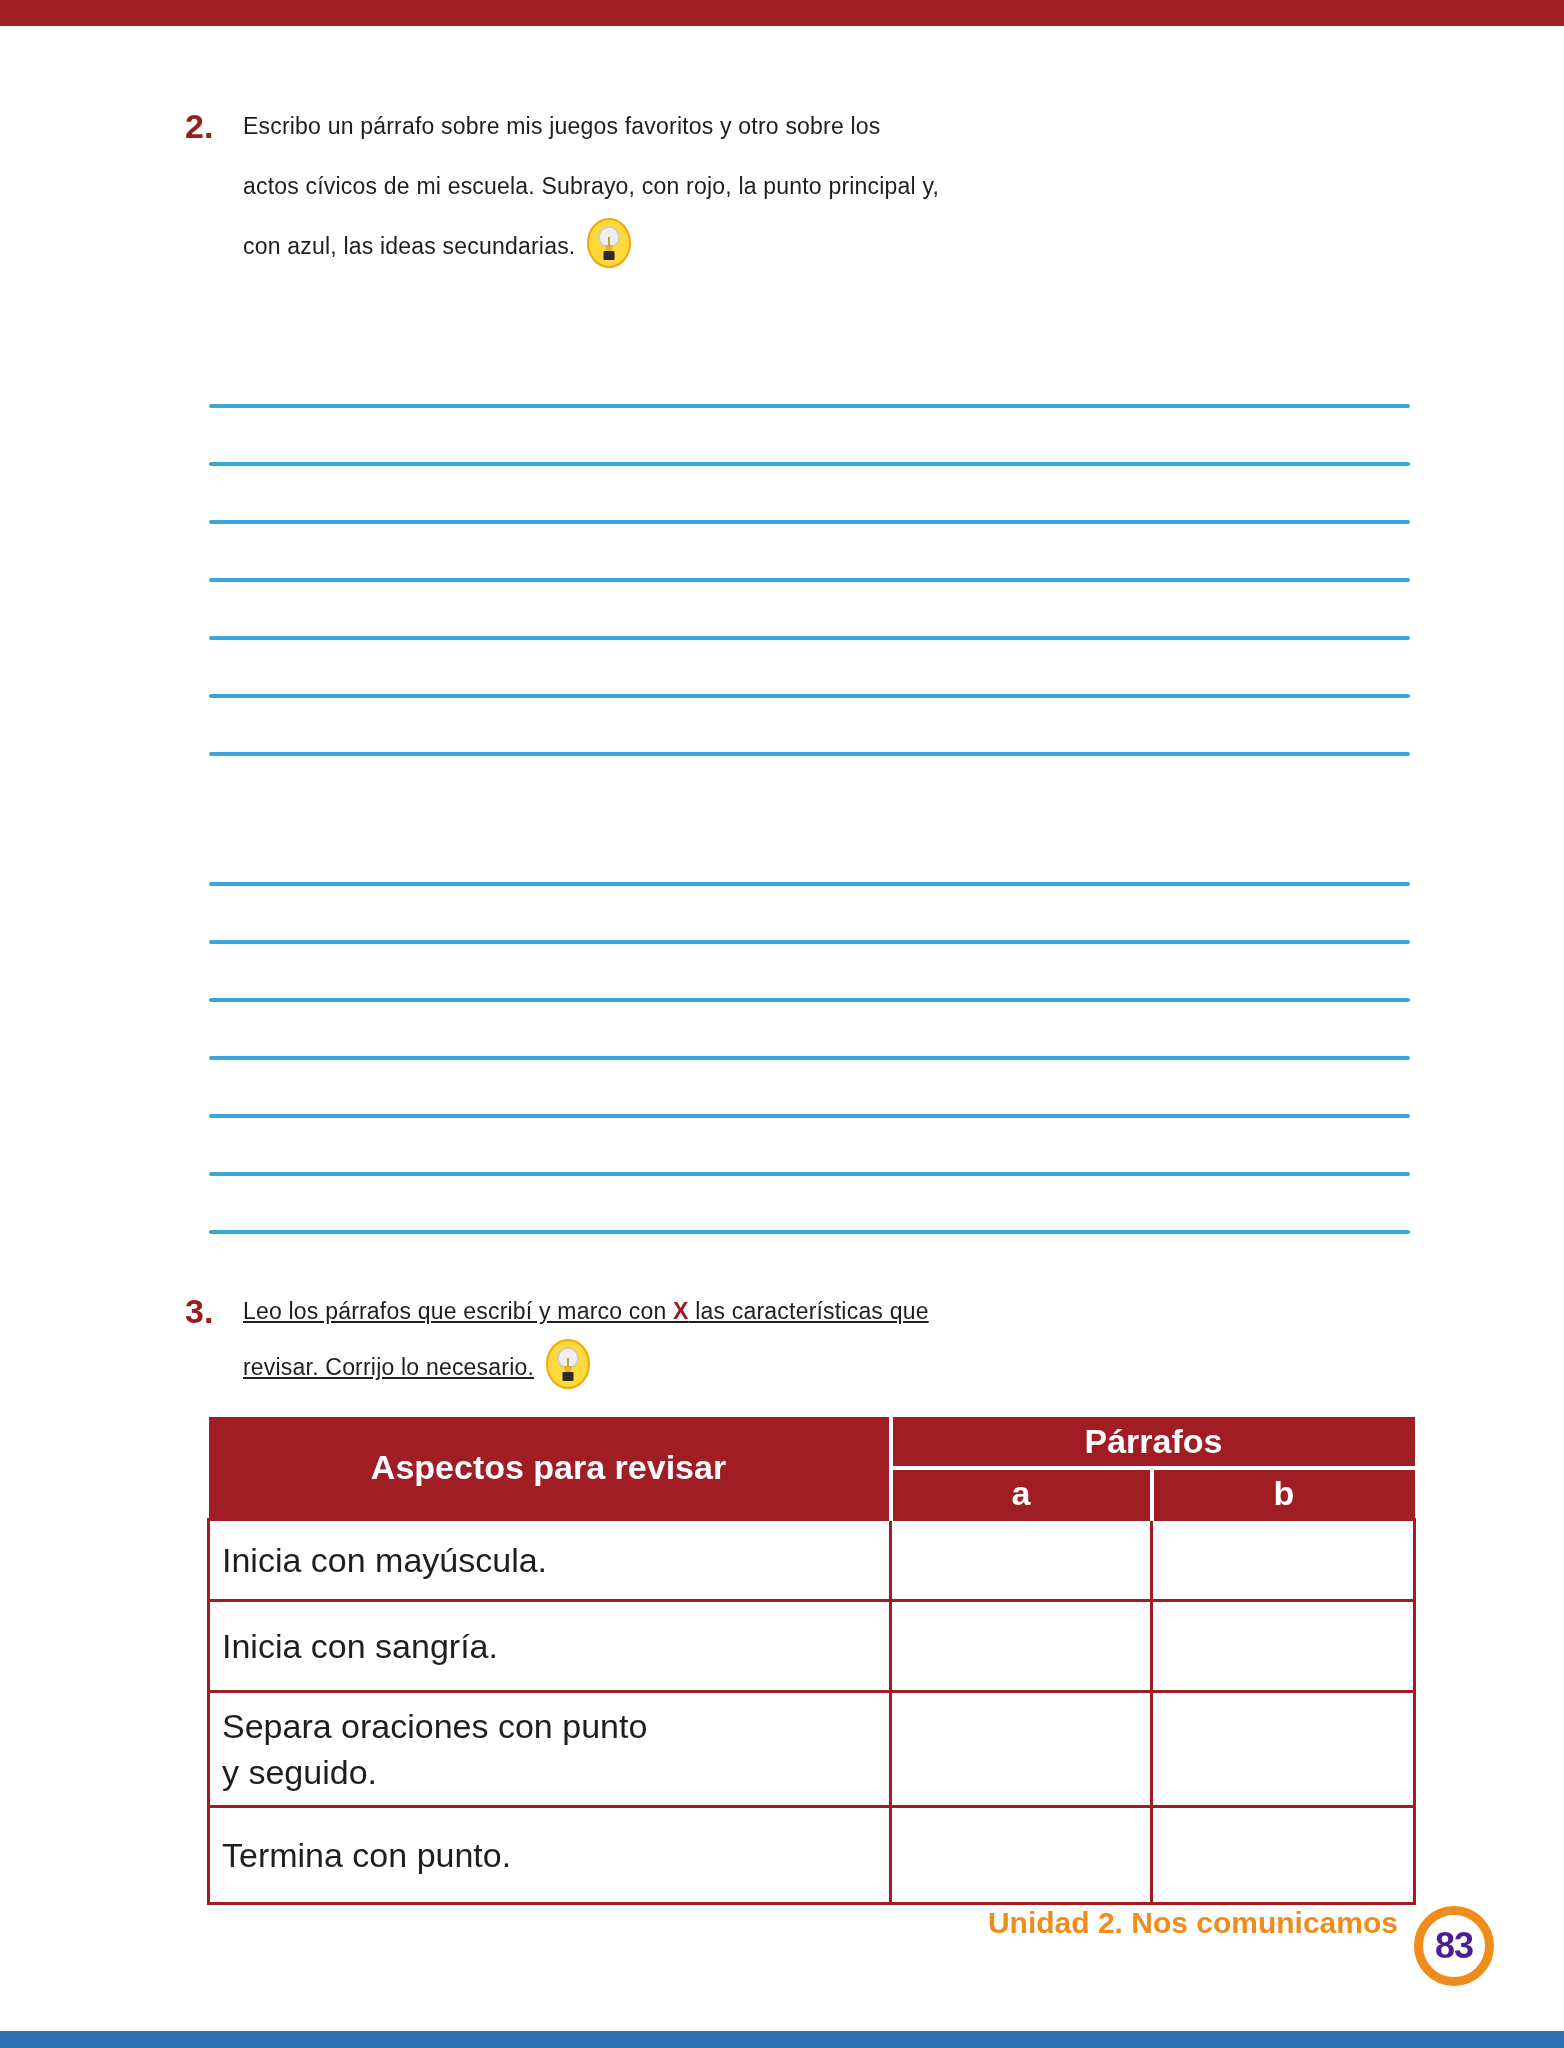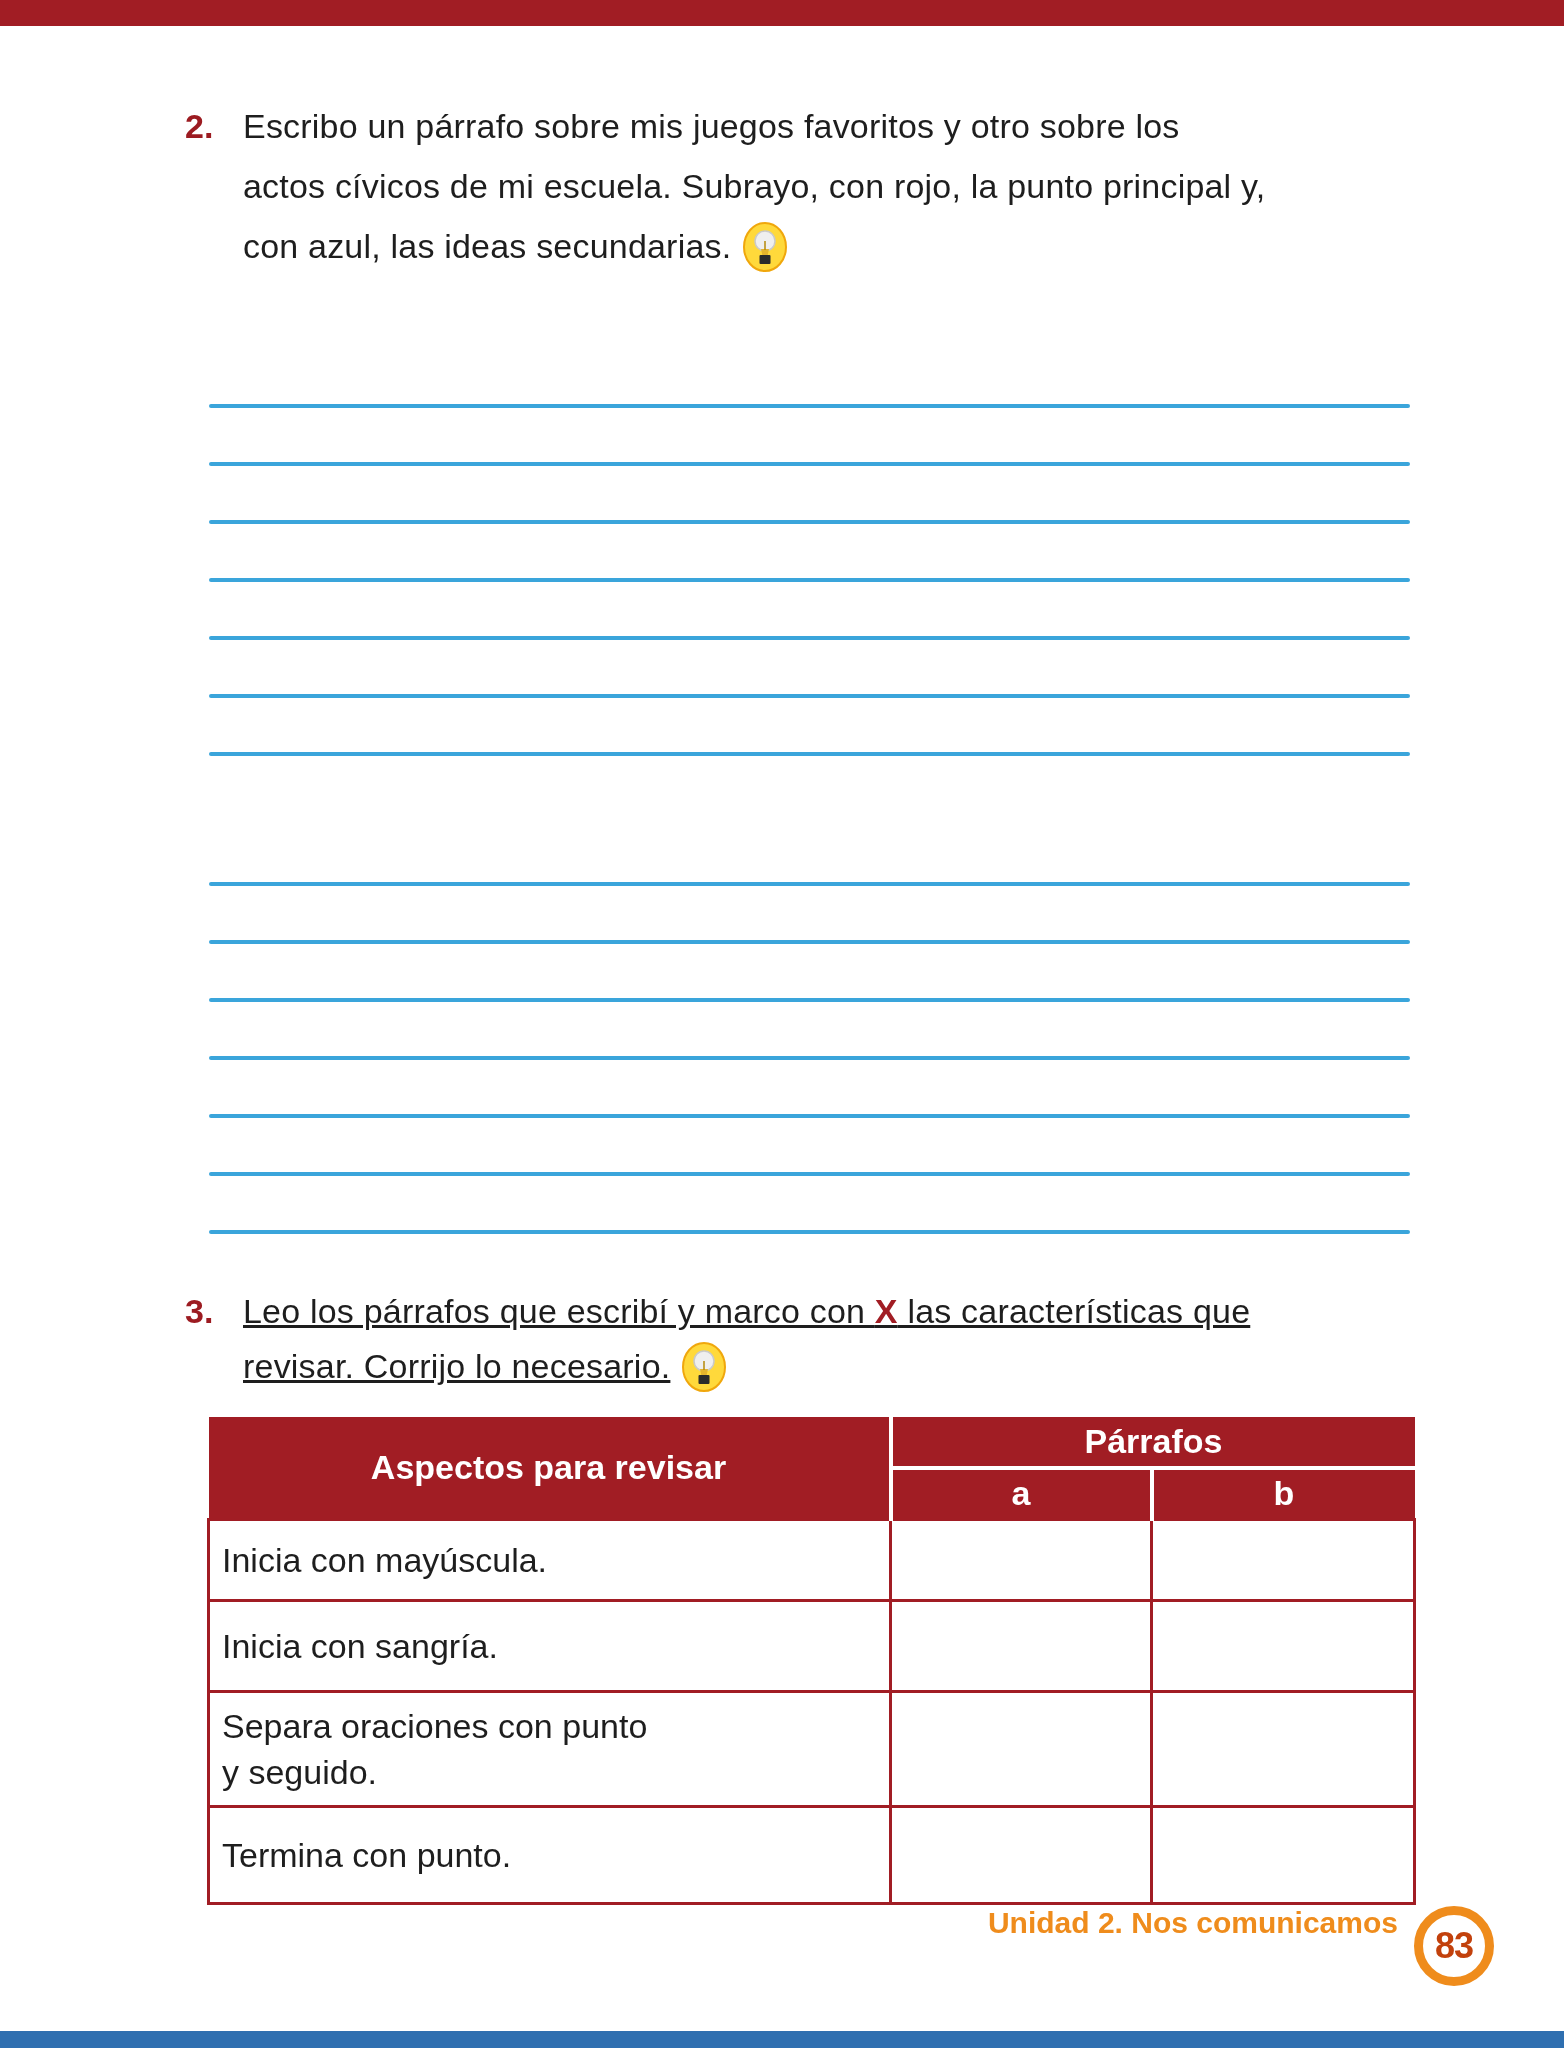--- a/index.html
+++ b/index.html
@@ -18,21 +18,21 @@
   
   .exercise{position:absolute;left:185px;}
   .exercise .num{
     position:absolute;left:0;top:0;
     font-weight:bold;color:#9c1b21;
     font-size:34px;line-height:60px;
   }
   .exercise .body{margin-left:58px;}
   .exercise .line{
     white-space:nowrap;
-    font-size:34px;line-height:60px;
+    font-size:23px;line-height:60px;
     letter-spacing:0.2px;
   }
   #item3 .line{line-height:55px;text-decoration:underline;}
   #item3 .x-mark{font-weight:bold;color:#a11d24;}
 
   
   .sub-label{
     position:absolute;left:185px;
     font-size:34px;line-height:40px;
     white-space:nowrap;
@@ -90,21 +90,21 @@
   .footer .unit{
     color:#ef8c1c;font-weight:bold;font-size:30px;white-space:nowrap;
   }
   .page-circle{
     width:62px;height:62px;
     border:9px solid #ef8c1c;border-radius:50%;
     background:#ffffff;
     display:flex;align-items:center;justify-content:center;
   }
   .page-circle .pnum{
-    color:#c2410c;font-weight:bold;font-size:36px;letter-spacing:-1px;
+    color:#4c1d95;font-weight:bold;font-size:36px;letter-spacing:-1px;
   }
 </style>
 </head>
 <body>
 
 <div class="page">
 
   <div class="edge-bar top"></div>
 
   <div class="exercise" id="item2" style="top:96px;width:1290px;">

